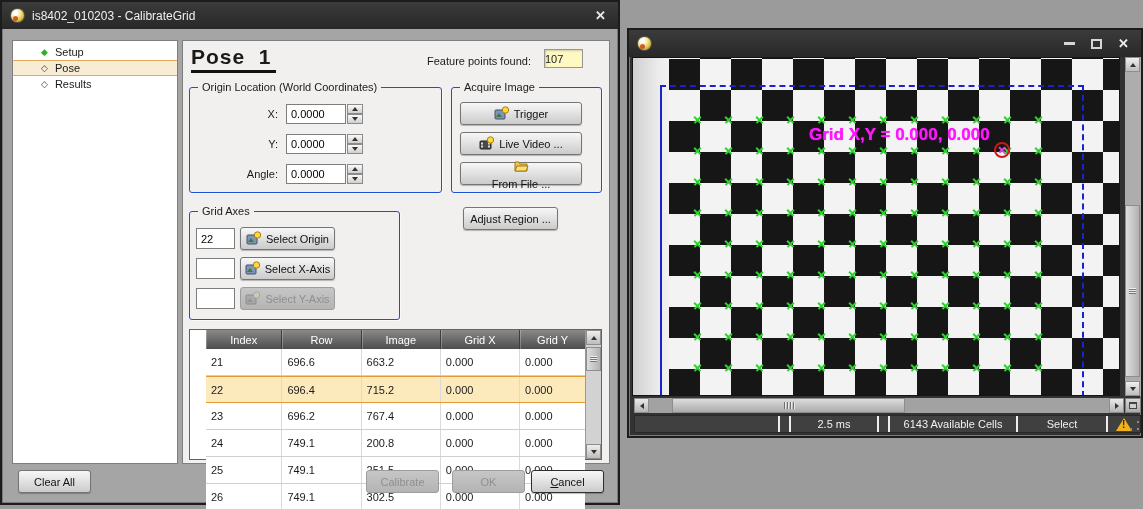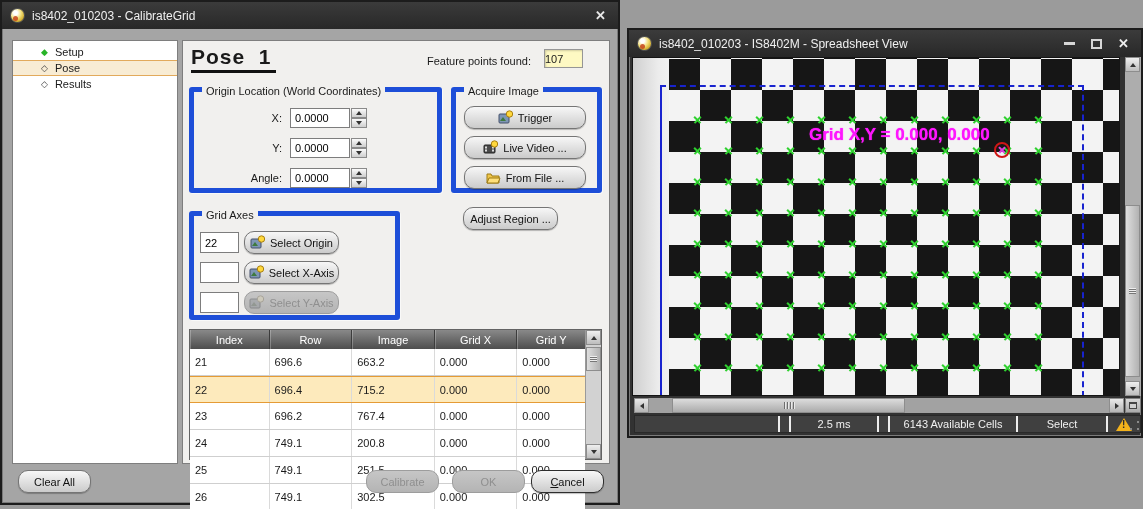--- a/index.html
+++ b/index.html
@@ -48,21 +48,21 @@
     position:absolute; left:8px; top:4px; font-size:21px; font-weight:bold;
     border-bottom:3px solid #111; padding:0 4px 1px 0; white-space:pre; letter-spacing:1px;
   }
   #fp-label { position:absolute; left:244px; top:14px; }
   #fp-box {
     position:absolute; left:361px; top:8px; width:39px; height:19px;
     background:#fef9c3; border:1px solid #969696; box-shadow:inset 1px 1px 2px rgba(0,0,0,.18);
     line-height:18px;
   }
 
-  .groupbox { position:absolute; border:5px solid #1d4ed8; border-radius:3px; box-shadow:1px 1px 0 rgba(255,255,255,.6); }
+  .groupbox { position:absolute; border:1px solid #1d4ed8; border-radius:3px; box-shadow:1px 1px 0 rgba(255,255,255,.6); }
   .gb-title { position:absolute; top:-7px; left:8px; background:#f1f0ee; padding:0 4px; white-space:nowrap; }
 
   #origin-group { left:6px; top:46px; width:253px; height:106px; }
   .orow { position:absolute; left:0; width:100%; height:21px; }
   .orow .olabel { position:absolute; left:0; top:4px; width:88px; text-align:right; }
   .text-input {
     position:absolute; background:#fff; border:1px solid #7d7d7d;
     font-family:"Liberation Sans",sans-serif; font-size:11px; padding:0 4px;
   }
   .orow .text-input { left:96px; top:0; width:60px; height:20px; }
@@ -73,41 +73,41 @@
     display:flex; align-items:center; justify-content:center;
   }
   .spin-btn.up { top:0; } .spin-btn.down { top:10px; }
   .tri-up { width:0; height:0; border-left:3px solid transparent; border-right:3px solid transparent; border-bottom:4px solid #333; }
   .tri-down { width:0; height:0; border-left:3px solid transparent; border-right:3px solid transparent; border-top:4px solid #333; }
   .tri-left { width:0; height:0; border-top:3px solid transparent; border-bottom:3px solid transparent; border-right:4px solid #333; }
   .tri-right { width:0; height:0; border-top:3px solid transparent; border-bottom:3px solid transparent; border-left:4px solid #333; }
 
   #acquire-group { left:268px; top:46px; width:151px; height:106px; }
   .btn {
-    background:linear-gradient(#f7f7f7,#cbcbcb); border:1px solid #757575; border-radius:10px;
+    background:linear-gradient(#f7f7f7,#cbcbcb); border:1px solid #757575; border-radius:3px;
     display:flex; align-items:center; justify-content:center; gap:5px;
     font-size:11px; color:#111; box-shadow:0 1px 1px rgba(0,0,0,.25); cursor:default;
   }
   .btn.disabled { background:linear-gradient(#c6c6c6,#b4b4b4); color:#8f8f8f; border-color:#9d9d9d; box-shadow:none; }
   .btn.disabled svg { opacity:.45; filter:grayscale(.8); }
   .acq-btn { position:absolute; left:8px; width:122px; height:23px; }
   .mini-icon { width:15px; height:15px; flex:0 0 auto; }
 
   #gridaxes-group { left:6px; top:170px; width:211px; height:109px; }
   .ga-field { position:absolute; left:6px; width:39px; height:21px; }
   .ga-btn { position:absolute; left:50px; width:95px; height:23px;align-items:center; }
 
   #adjust-region { position:absolute; left:280px; top:166px; width:95px; height:23px; }
 
   
   #points-table {
     position:absolute; left:6px; top:288px; width:413px; height:131px;
     background:#fff; border:1px solid #636363;
   }
-  #table-grid { position:absolute; left:0; top:0; right:16px; bottom:0; }
+  #table-grid { position:absolute; left:0; top:0; right:16px; bottom:0;padding-left:16px; }
   .thead { display:flex; height:19px; background:linear-gradient(#898989,#4d4d4d); color:#fff; }
   .th { display:flex; align-items:center; justify-content:center; border-right:1px solid #3c3c3c; box-shadow:1px 0 0 rgba(255,255,255,.25) inset; }
   .trow { display:flex; height:27px; border-bottom:1px solid #cfcfcf; background:#fff; }
   .trow.selected { background:#fdeabc; border-top:1px solid #e59b35; border-bottom:1px solid #e59b35; }
   .td { display:flex; align-items:center; padding-left:5px; border-right:1px solid #dadada; overflow:hidden; }
   .c0{width:80px;} .c1{width:83px;} .c2{width:83px;} .c3{width:83px;} .c4{width:68px; border-right:none;}
 
   .vscroll { position:absolute; right:0; top:0; bottom:0; width:16px; background:#d2d2d2; border-left:1px solid #9a9a9a; }
   .sb-btn {
     position:absolute; left:0; width:15px; height:15px;
@@ -302,21 +302,21 @@
           <svg class="mini-icon" viewBox="0 0 15 15">
               <rect x="1" y="5" width="11" height="8" rx="1" fill="#4a4a4a" stroke="#222"></rect>
               <rect x="2" y="6.5" width="2" height="2" fill="#dcdcdc"></rect>
               <rect x="2" y="9.5" width="2" height="2" fill="#dcdcdc"></rect>
               <rect x="9" y="6.5" width="2" height="2" fill="#dcdcdc"></rect>
               <rect x="9" y="9.5" width="2" height="2" fill="#dcdcdc"></rect>
               <circle cx="11.5" cy="4" r="3.2" fill="#ffd83d" stroke="#a87f10"></circle>
             </svg>
           <span>Live Video ...</span>
         </div>
-        <div class="btn acq-btn" style="top:74px;">
+        <div class="btn acq-btn" style="top:74px;flex-direction:column;">
           <svg class="mini-icon" viewBox="0 0 15 15">
               <path d="M1 4 L5 4 L6 6 L13 6 L13 13 L1 13 Z" fill="#f0c649" stroke="#9c7a14"></path>
               <path d="M3 8 L14 8 L12 13 L1 13 Z" fill="#ffe07a" stroke="#9c7a14"></path>
             </svg>
           <span>From File ...</span>
         </div>
       </div>
 
       <div class="groupbox" id="gridaxes-group">
         <span class="gb-title">Grid Axes</span>
@@ -432,21 +432,20 @@
     </div>
     <div class="btn footer-btn" id="btn-cancel">
       <span><span class="uline">C</span><span>ancel</span></span>
     </div>
   </div>
 </div>
 
 <div class="window" id="ss-win">
   <div class="titlebar">
     <span class="app-icon"></span>
-    <span>is8402_010203 - IS8402M - Spreadsheet View</span>
     <span class="winbtns">
       <span class="glyph-min"></span>
       <span class="glyph-max"></span>
       <span class="glyph-close">✕</span>
     </span>
   </div>
 
   <div id="viewport">
     <div id="checker"></div>
     <div id="left-strip"></div>

